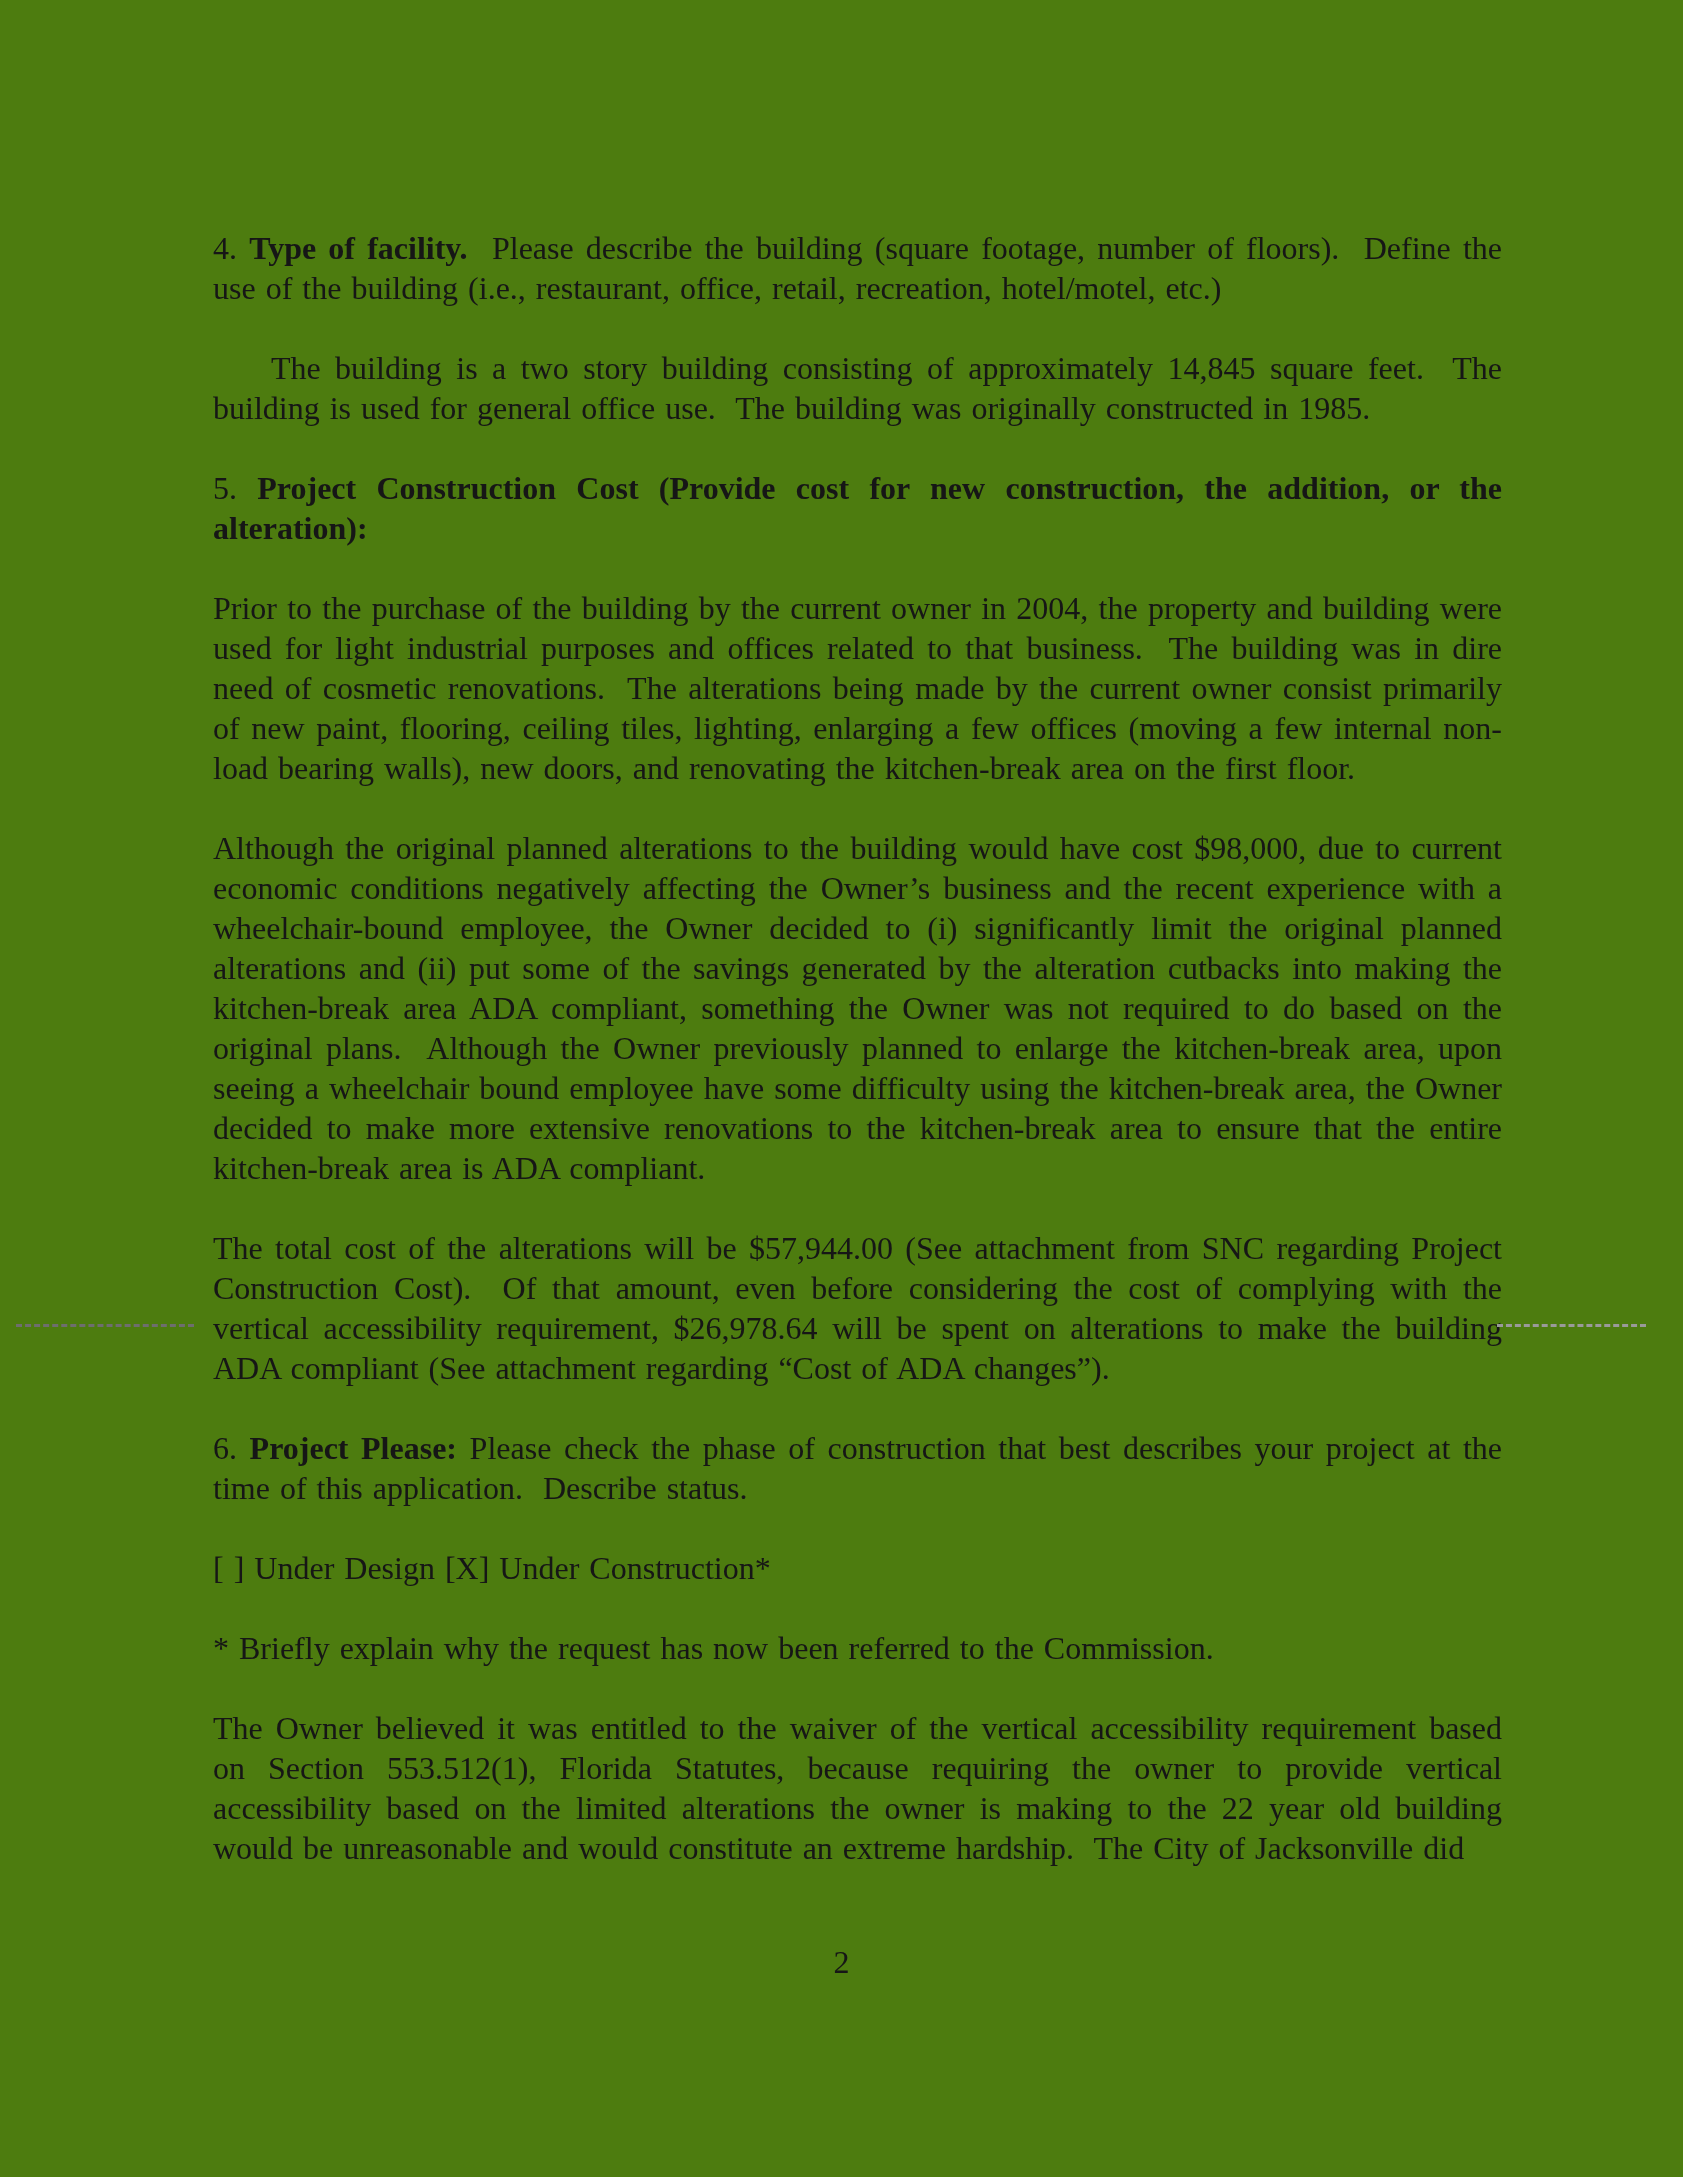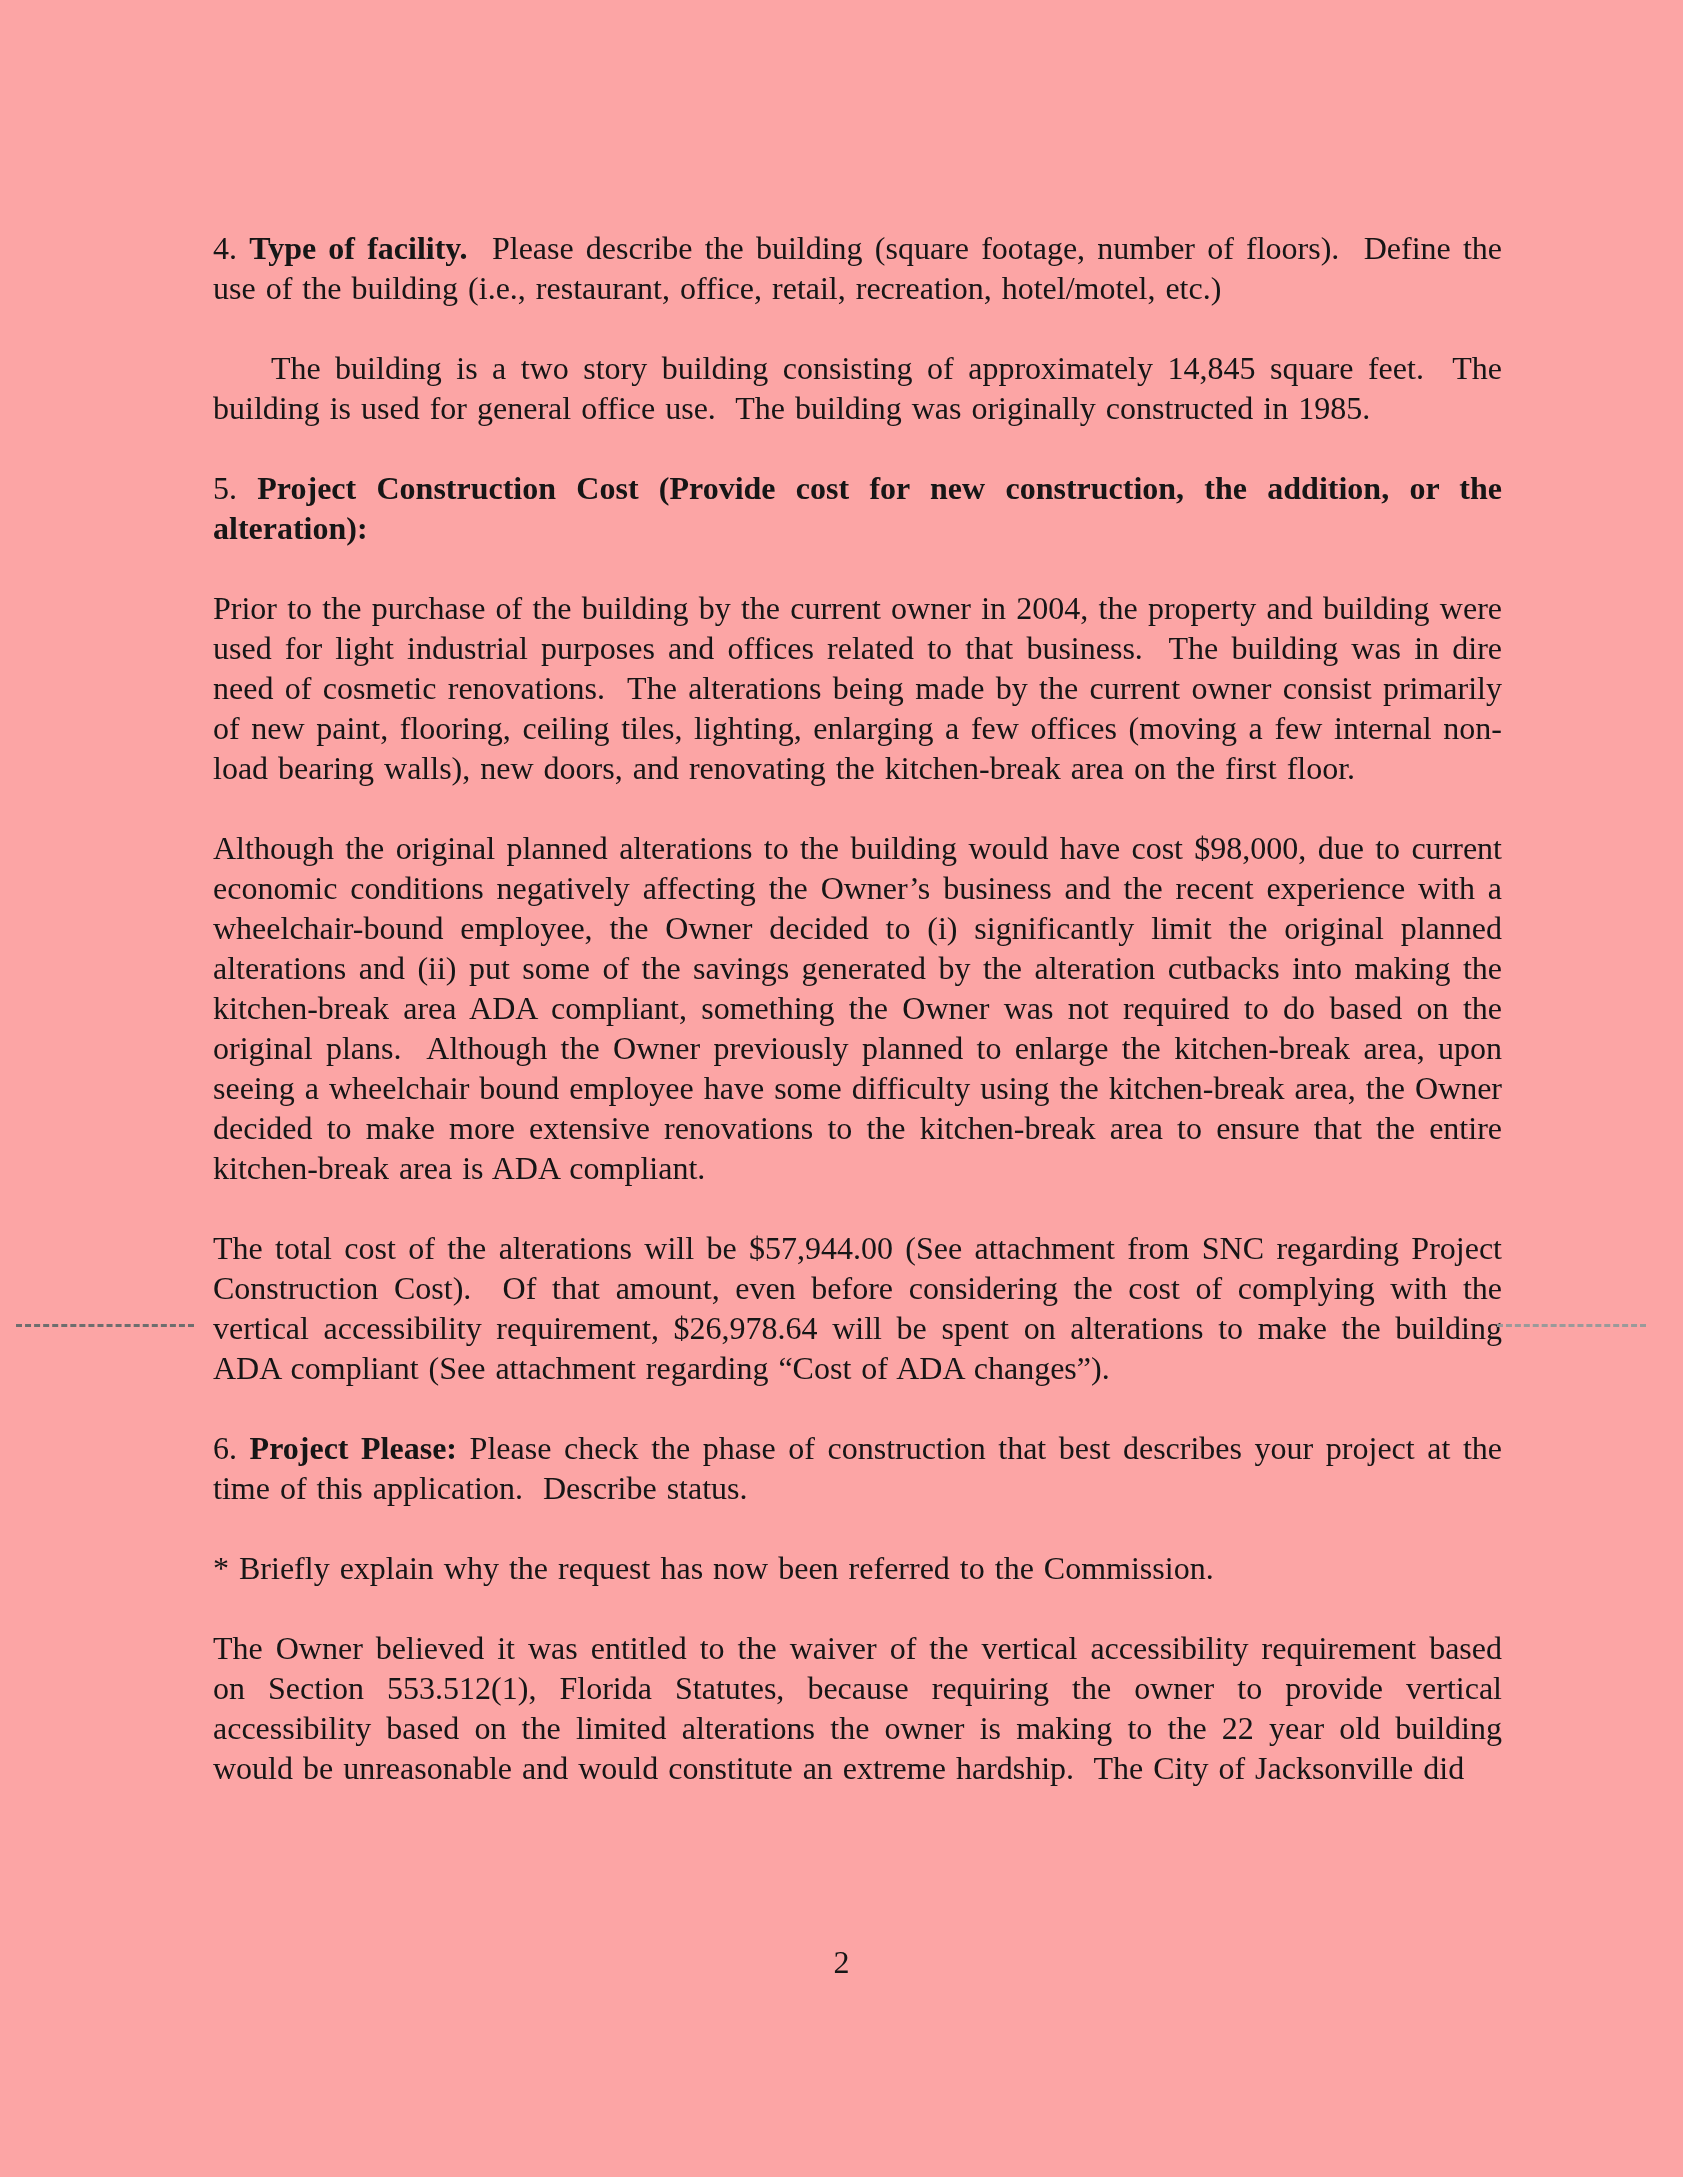--- a/index.html
+++ b/index.html
@@ -4,21 +4,21 @@
 <style>
   html, body {
     margin: 0;
     padding: 0;
     background: #e8e8e8;
   }
   .page {
     position: relative;
     width: 1683px;
     height: 2177px;
-    background: #fca5a5;
+    background: #4d7c0f;
     font-family: "Liberation Serif", "DejaVu Serif", serif;
     color: #161616;
     overflow: hidden;
   }
   .content {
     position: absolute;
     left: 213px;
     top: 228px;
     width: 1289px;
   }
@@ -87,20 +87,21 @@
     <div class="block underlined">Prior to the purchase of the building by the current owner in 2004, the property and building were used for light industrial purposes and offices related to that business.&nbsp; The building was in dire need of cosmetic renovations.&nbsp; The alterations being made by the current owner consist primarily of new paint, flooring, ceiling tiles, lighting, enlarging a few offices (moving a few internal non-load bearing walls), new doors, and renovating the kitchen-break area on the first floor.</div>
 
     <div class="block underlined">Although the original planned alterations to the building would have cost $98,000, due to current economic conditions negatively affecting the Owner’s business and the recent experience with a wheelchair-bound employee, the Owner decided to (i) significantly limit the original planned alterations and (ii) put some of the savings generated by the alteration cutbacks into making the kitchen-break area ADA compliant, something the Owner was not required to do based on the original plans.&nbsp; Although the Owner previously planned to enlarge the kitchen-break area, upon seeing a wheelchair bound employee have some difficulty using the kitchen-break area, the Owner decided to make more extensive renovations to the kitchen-break area to ensure that the entire kitchen-break area is ADA compliant.</div>
 
     <div class="block underlined">The total cost of the alterations will be $57,944.00 (See attachment from SNC regarding Project Construction Cost).&nbsp; Of that amount, even before considering the cost of complying with the vertical accessibility requirement, $26,978.64 will be spent on alterations to make the building ADA compliant (See attachment regarding “Cost of ADA changes”).</div>
 
     <div class="block heading">
       <span class="num-part">6. </span><span class="bold-part">Project Please:</span><span class="rest-part"> Please check the phase of construction that best describes your project at the time of this application.&nbsp; Describe status.</span>
     </div>
 
+    <div class="block plain-line">[&nbsp;] Under Design [X] Under Construction*</div>
 
 
     <div class="block plain-line">* Briefly explain why the request has now been referred to the Commission.</div>
 
     <div class="block underlined">The Owner believed it was entitled to the waiver of the vertical accessibility requirement based on Section 553.512(1), Florida Statutes, because requiring the owner to provide vertical accessibility based on the limited alterations the owner is making to the 22 year old building would be unreasonable and would constitute an extreme hardship.&nbsp; The City of Jacksonville did</div>
 
   </div>
 
   <div class="artifact artifact-left"></div>
   <div class="artifact artifact-right"></div>

